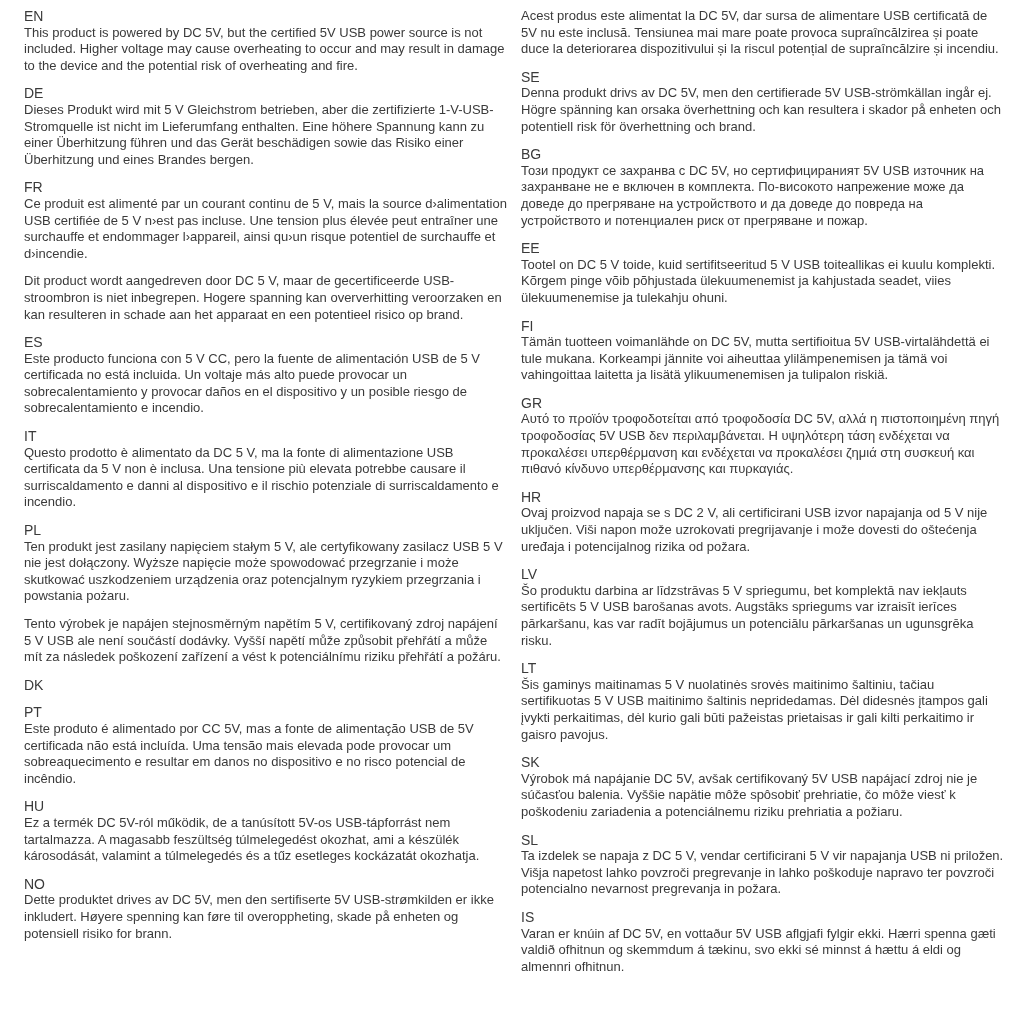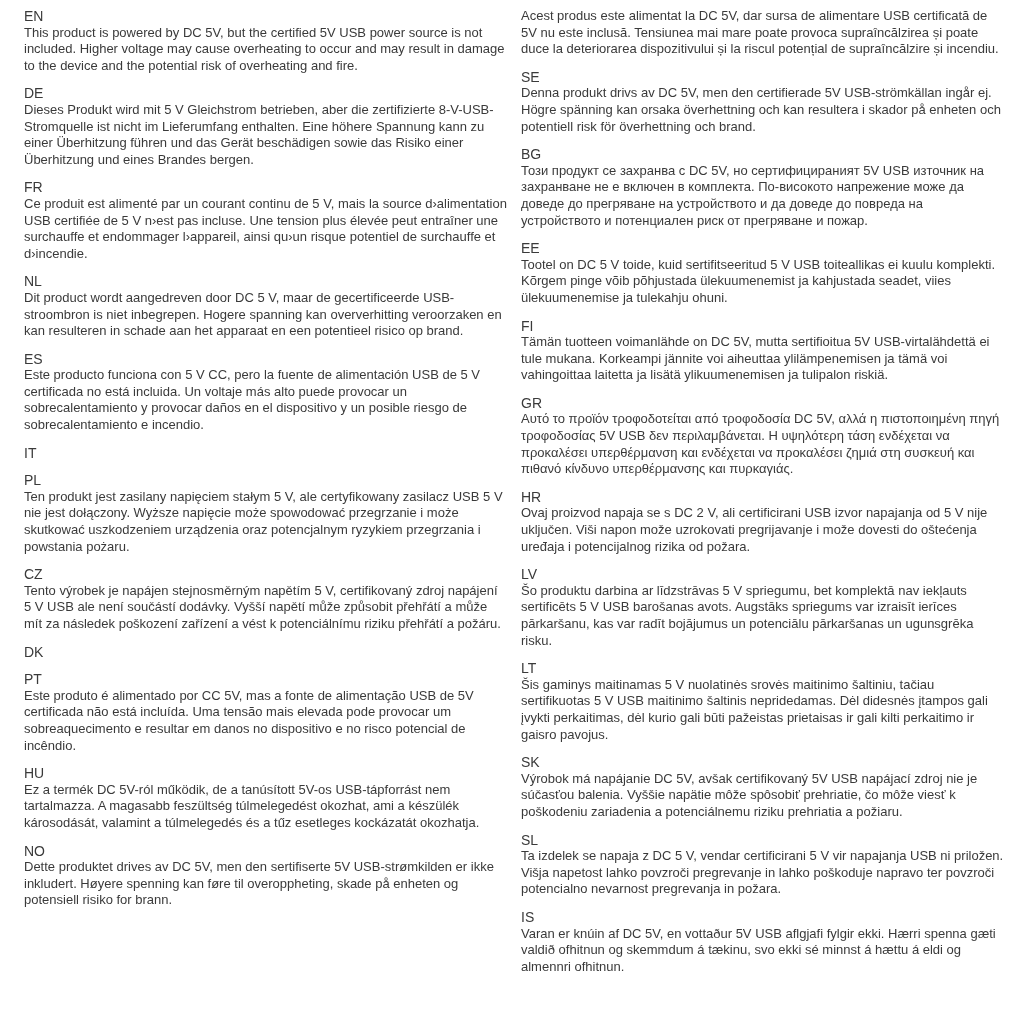--- a/index.html
+++ b/index.html
@@ -44,43 +44,42 @@
 <body style="background: rgb(255, 255, 255); color: rgb(58, 58, 58);">
 
 <div class="page">
   <div class="col" id="col-0">
       <div class="section">
         <div class="lang-code">EN</div>
         <div class="lang-text">This product is powered by DC 5V, but the certified 5V USB power source is not included. Higher voltage may cause overheating to occur and may result in damage to the device and the potential risk of overheating and fire.</div>
       </div>
       <div class="section">
         <div class="lang-code">DE</div>
-        <div class="lang-text">Dieses Produkt wird mit 5 V Gleichstrom betrieben, aber die zertifizierte 8-V-USB-Stromquelle ist nicht im Lieferumfang enthalten. Eine höhere Spannung kann zu einer Überhitzung führen und das Gerät beschädigen sowie das Risiko einer Überhitzung und eines Brandes bergen.</div>
+        <div class="lang-text">Dieses Produkt wird mit 5 V Gleichstrom betrieben, aber die zertifizierte 1-V-USB-Stromquelle ist nicht im Lieferumfang enthalten. Eine höhere Spannung kann zu einer Überhitzung führen und das Gerät beschädigen sowie das Risiko einer Überhitzung und eines Brandes bergen.</div>
       </div>
       <div class="section">
         <div class="lang-code">FR</div>
         <div class="lang-text">Ce produit est alimenté par un courant continu de 5 V, mais la source d›alimentation USB certifiée de 5 V n›est pas incluse. Une tension plus élevée peut entraîner une surchauffe et endommager l›appareil, ainsi qu›un risque potentiel de surchauffe et d›incendie.</div>
       </div>
       <div class="section">
-        <div class="lang-code">NL</div>
         <div class="lang-text">Dit product wordt aangedreven door DC 5 V, maar de gecertificeerde USB-stroombron is niet inbegrepen. Hogere spanning kan oververhitting veroorzaken en kan resulteren in schade aan het apparaat en een potentieel risico op brand.</div>
       </div>
       <div class="section">
         <div class="lang-code">ES</div>
         <div class="lang-text">Este producto funciona con 5 V CC, pero la fuente de alimentación USB de 5 V certificada no está incluida. Un voltaje más alto puede provocar un sobrecalentamiento y provocar daños en el dispositivo y un posible riesgo de sobrecalentamiento e incendio.</div>
       </div>
       <div class="section">
         <div class="lang-code">IT</div>
+        <div class="lang-text">Questo prodotto è alimentato da DC 5 V, ma la fonte di alimentazione USB certificata da 5 V non è inclusa. Una tensione più elevata potrebbe causare il surriscaldamento e danni al dispositivo e il rischio potenziale di surriscaldamento e incendio.</div>
       </div>
       <div class="section">
         <div class="lang-code">PL</div>
         <div class="lang-text">Ten produkt jest zasilany napięciem stałym 5 V, ale certyfikowany zasilacz USB 5 V nie jest dołączony. Wyższe napięcie może spowodować przegrzanie i może skutkować uszkodzeniem urządzenia oraz potencjalnym ryzykiem przegrzania i powstania pożaru.</div>
       </div>
       <div class="section">
-        <div class="lang-code">CZ</div>
         <div class="lang-text">Tento výrobek je napájen stejnosměrným napětím 5 V, certifikovaný zdroj napájení 5 V USB ale není součástí dodávky. Vyšší napětí může způsobit přehřátí a může mít za následek poškození zařízení a vést k potenciálnímu riziku přehřátí a požáru.</div>
       </div>
       <div class="section">
         <div class="lang-code">DK</div>
       </div>
       <div class="section">
         <div class="lang-code">PT</div>
         <div class="lang-text">Este produto é alimentado por CC 5V, mas a fonte de alimentação USB de 5V certificada não está incluída. Uma tensão mais elevada pode provocar um sobreaquecimento e resultar em danos no dispositivo e no risco potencial de incêndio.</div>
       </div>
       <div class="section">

